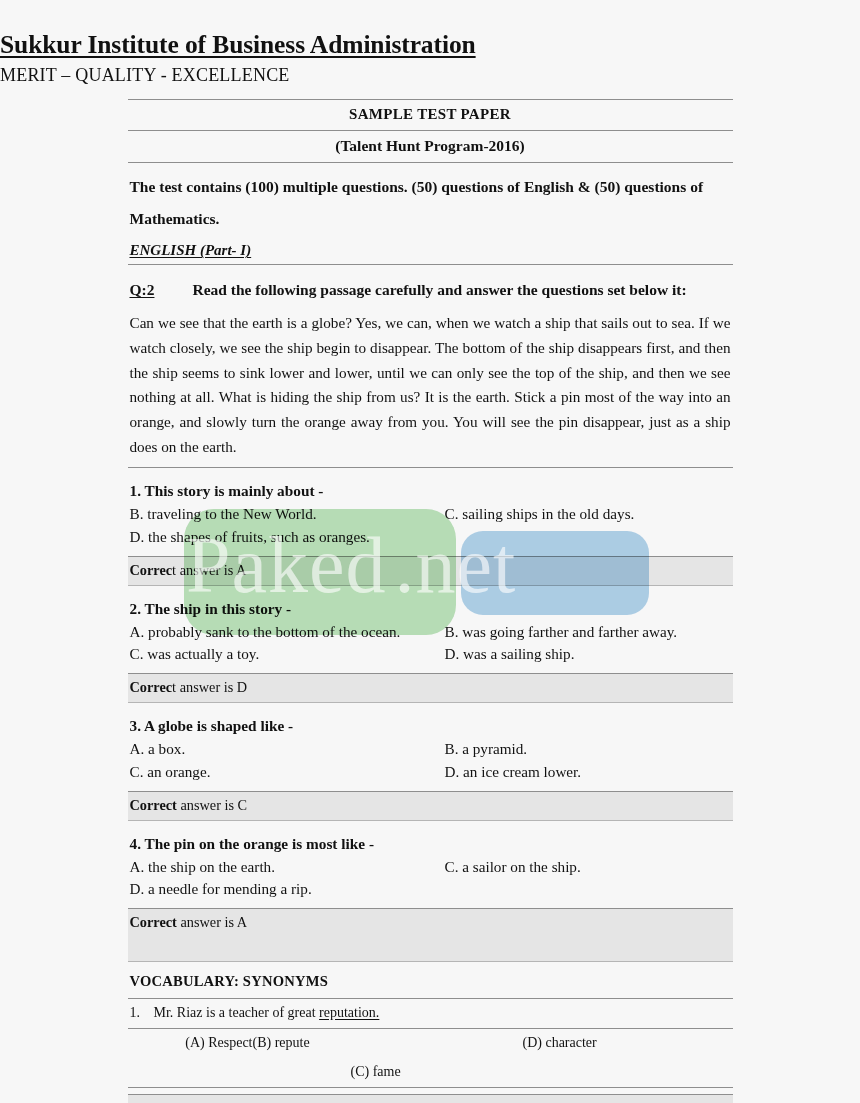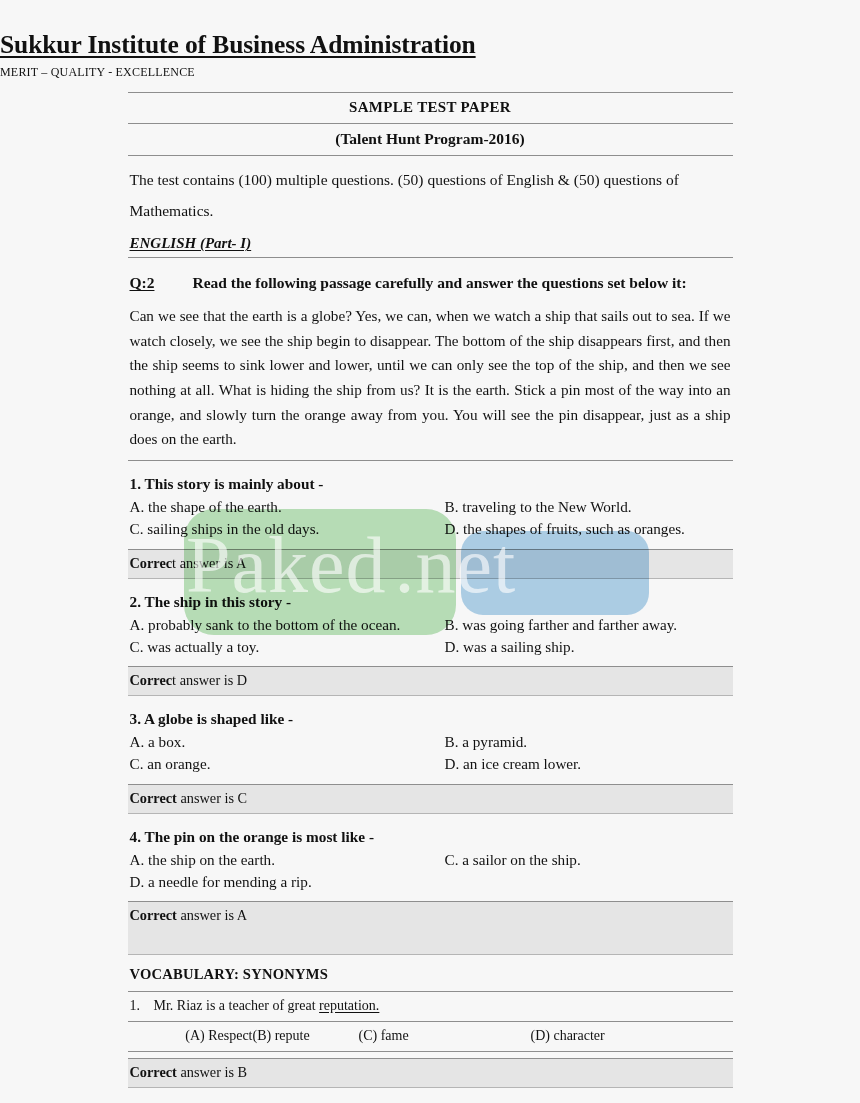--- a/index.html
+++ b/index.html
@@ -30,21 +30,21 @@
   }
   .inst-title {
     font-size: 25.5px;
     font-weight: bold;
     letter-spacing: -0.1px;
     text-decoration: underline;
     text-underline-offset: 3px;
     line-height: 1.15;
   }
   .inst-motto {
-    font-size: 12px;
+    font-size: 18px;
     margin-top: 6px;
     letter-spacing: 0.2px;
     line-height: 1.2;
   }
 
   
   .doc {
     width: 605px;
     margin: 12px auto 0 auto;
     border-top: 1px solid #8e8e8e;
@@ -63,21 +63,21 @@
     padding: 6px 3px 7px 3px;
   }
   .r-program {
     font-size: 15.5px;
     font-weight: bold;
     padding: 6px 3px 7px 3px;
   }
 
   .r-intro {
     font-size: 15.5px;
-    font-weight: normal;
+    font-weight: bold;
     line-height: 2.05;
     padding: 8px 2px 2px 2px;
     border-bottom: none;
   }
   .r-part {
     font-size: 15px;
     font-weight: bold;
     padding: 6px 2px 5px 2px;
     font-style: italic;
   }
@@ -148,22 +148,22 @@
   .vocab-q .num { display: inline-block; width: 24px; }
   .vocab-q u { text-decoration: underline; text-underline-offset: 2px; }
 
   .vocab-opts {
     font-size: 14px;
     padding: 6px 2px 7px 2px;
     border-bottom: 1px solid #8e8e8e;
     display: flex;
   }
   .vocab-opts.syn span:nth-child(1) { width: 123px; text-align: right; }
-  .vocab-opts.syn span:nth-child(2) { width: 106px; }
-  .vocab-opts.syn span:nth-child(3) { width: 172px; }
+  .vocab-opts.syn span:nth-child(2) { width: 98px; }
+  .vocab-opts.syn span:nth-child(3) { width: 172px; margin-top: 29px; }
 
   .spacer-sm { height: 22px; }
 
   
   .watermark {
     position: absolute;
     left: 0; top: 0;
     width: 860px; height: 851px;
     pointer-events: none;
   }
@@ -221,21 +221,20 @@
 
     <div class="row r-q2">
       <span class="q2-num">Q:2</span><span class="q2-text">Read the following passage carefully and answer the questions set below it:</span>
     </div>
 
     <div class="passage">Can we see that the earth is a globe? Yes, we can, when we watch a ship that sails out to sea. If we watch closely, we see the ship begin to disappear. The bottom of the ship disappears first, and then the ship seems to sink lower and lower, until we can only see the top of the ship, and then we see nothing at all. What is hiding the ship from us? It is the earth. Stick a pin most of the way into an orange, and slowly turn the orange away from you. You will see the pin disappear, just as a ship does on the earth.</div>
 
     <div class="mcq">
       <div class="mcq-stem">1.  This story is mainly about -</div>
       <div class="mcq-opts">
-        <div>A. the shape of the earth.</div>
         <div>B. traveling to the New World.</div>
         <div>C. sailing ships in the old days.</div>
         <div>D. the shapes of fruits, such as oranges.</div>
       </div>
     </div>
     <div class="answer"><b>Correc</b><span class="tail">t answer is A</span></div>
 
     <div class="mcq">
       <div class="mcq-stem">2.  The ship in this story -</div>
       <div class="mcq-opts">

